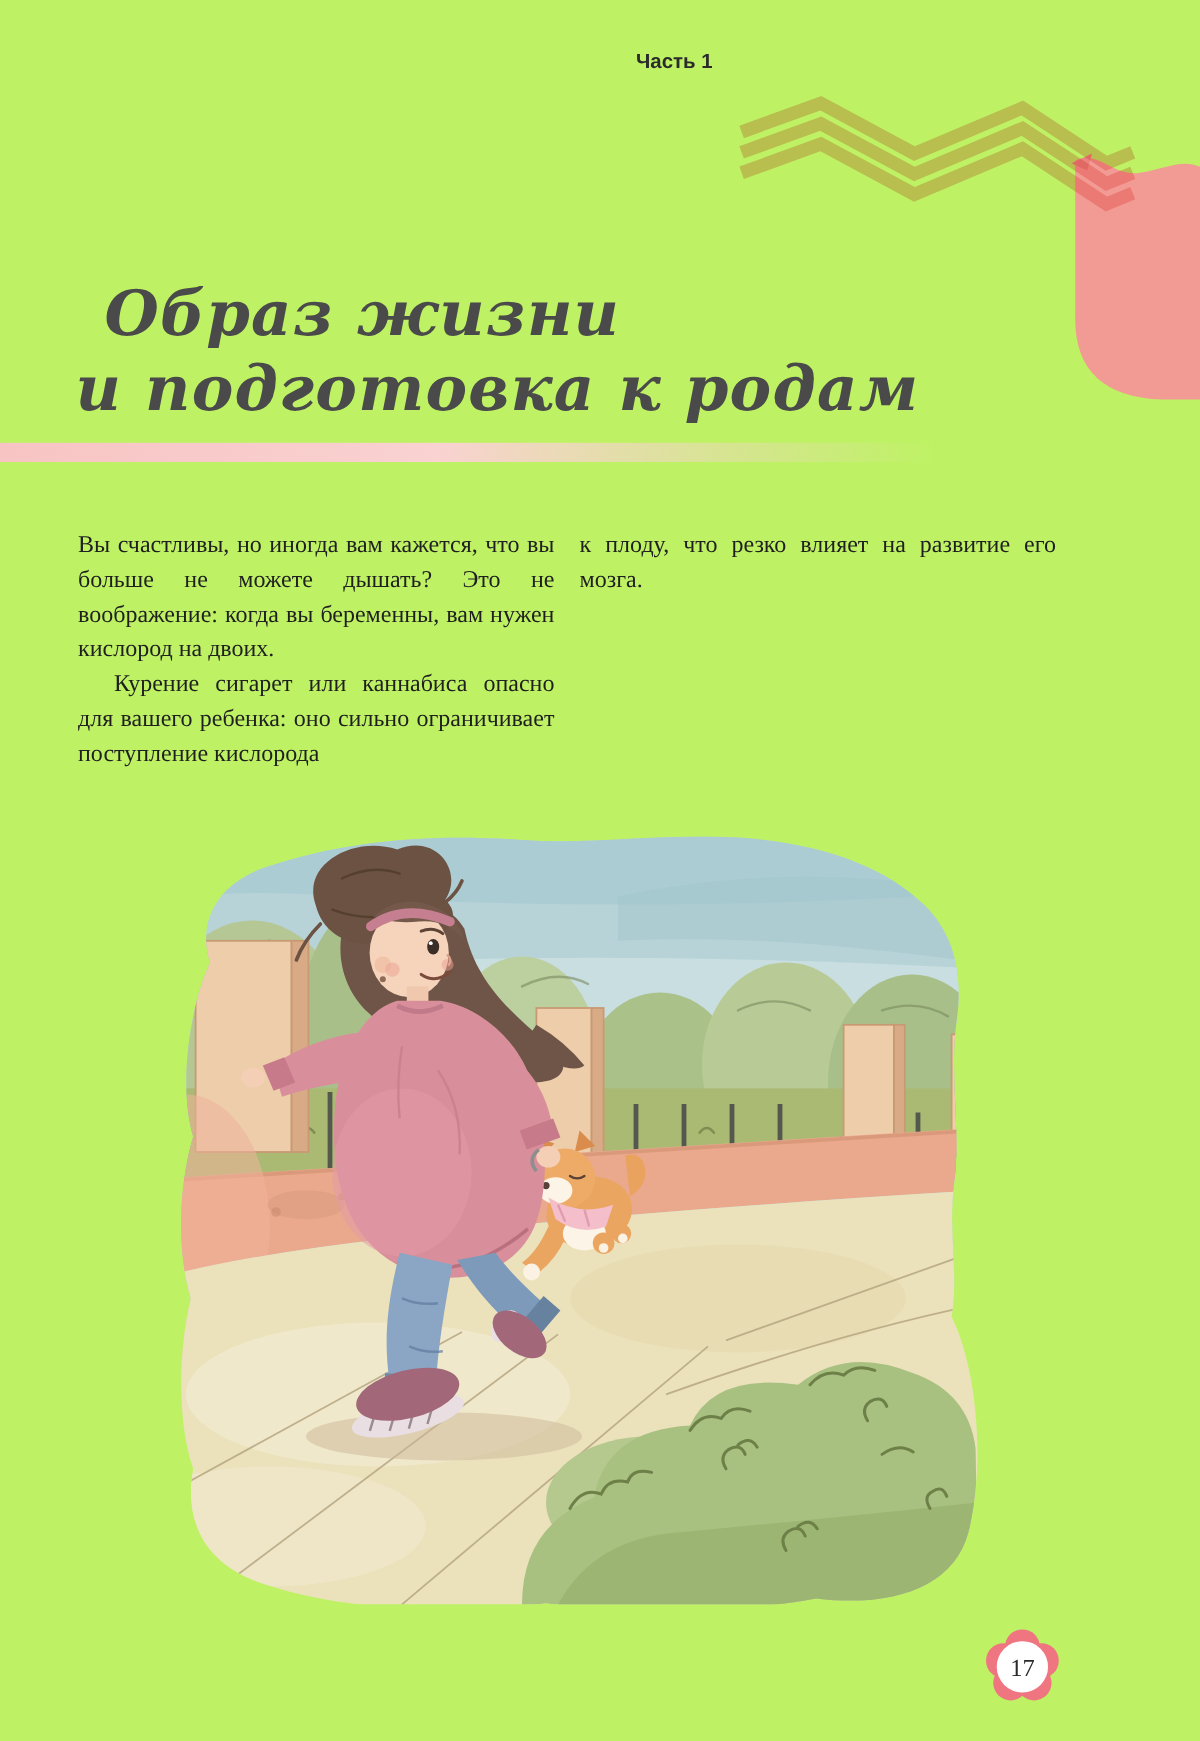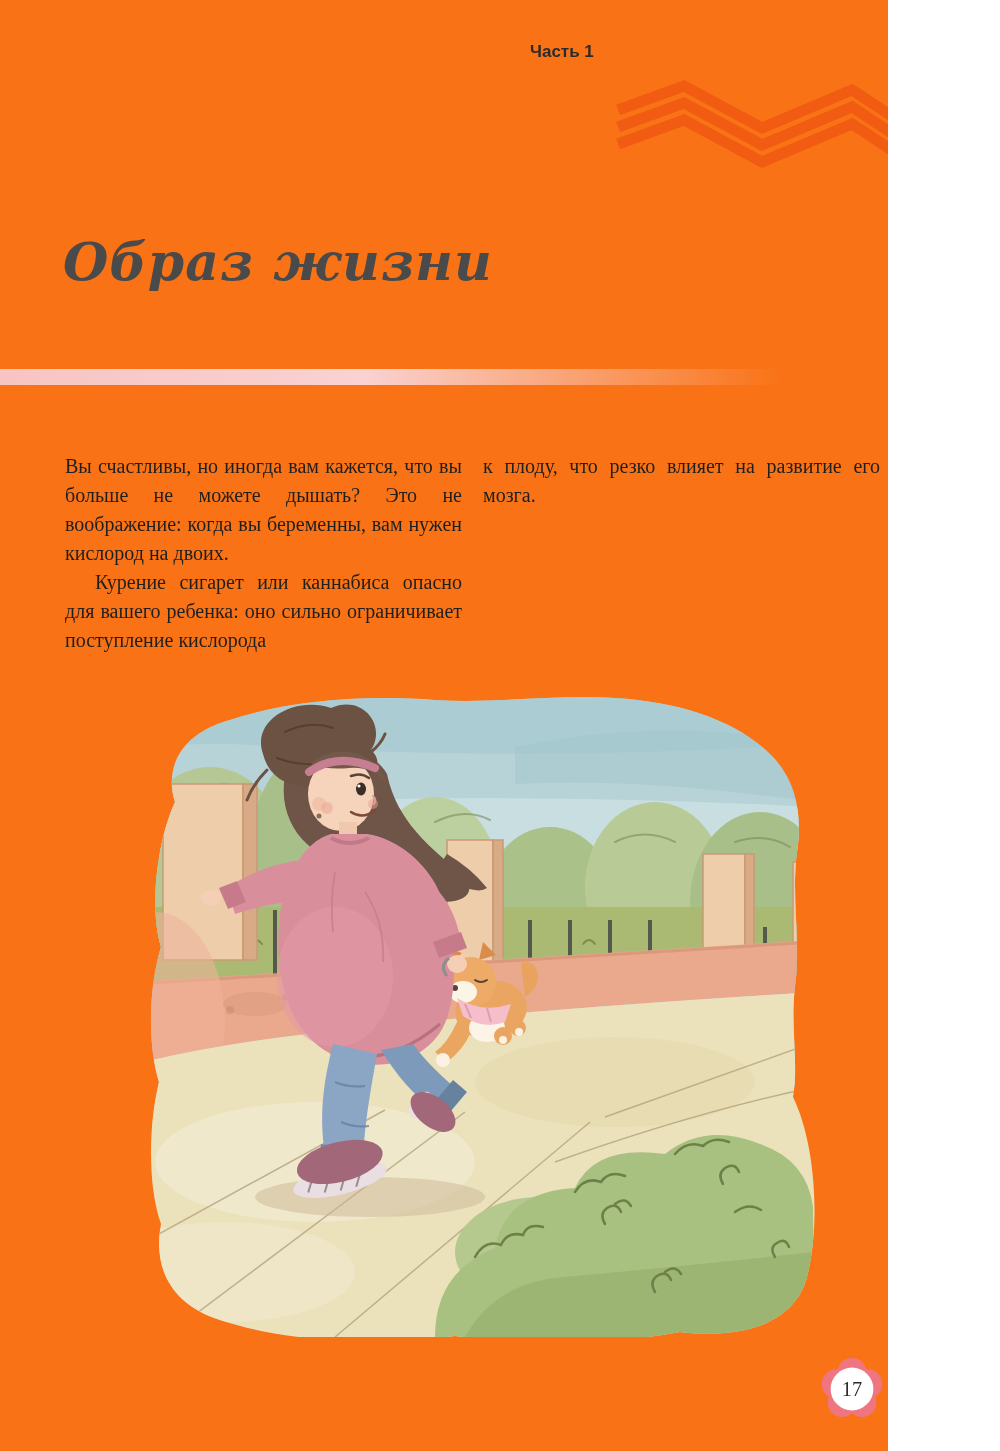--- a/index.html
+++ b/index.html
@@ -1,37 +1,37 @@
 <!DOCTYPE html>
 <html lang="ru" style="--accent: #f7c4c3; --zigzag: #f8c9c7; --bookmark: #f29a94; --flower: #ef7680; --title: #4a4a4a; --text: #1f1f1f;"><head>
 <meta charset="utf-8">
 <style>
   html,body{margin:0;padding:0;background:#ffffff;}
-  .page{position:relative;width:888px;height:1451px;background:#f97316;overflow:hidden;
+  .page{position:relative;width:1000px;height:1451px;background:#bef264;overflow:hidden;
         font-family:"Liberation Serif",serif;}
 
   
   .header{position:absolute;left:530px;top:42px;display:flex;align-items:baseline;gap:26px;}
   .part-label{font-family:"Liberation Sans",sans-serif;font-weight:bold;font-size:17px;color:#2b2b2b;}
   .part-title{font-family:"DejaVu Sans",sans-serif;font-weight:600;font-size:19px;
               letter-spacing:4px;color:#2e2e2e;}
 
   .zigzag{position:absolute;left:606px;top:80px;mix-blend-mode:multiply;}
   .bookmark{position:absolute;left:890px;top:124px;}
 
   
   .chapter-title{position:absolute;left:63px;top:230px;
                  font-family:"DejaVu Serif",serif;font-style:italic;font-weight:bold;
                  font-size:52px;line-height:63px;color:#4a4a4a;letter-spacing:1px;}
   .title-underline{position:absolute;left:0;top:369px;width:812px;height:16px;
                    background:linear-gradient(to right,var(--accent,#f7c4c3) 0%,#f9d2d1 45%,rgba(255,255,255,0) 96%);}
 
   
   .col{position:absolute;top:440px;width:397px;font-size:20px;line-height:29px;
-       color:#1f1f1f;text-align:justify;margin-top:12px;}
+       color:#1f1f1f;text-align:justify;}
   .col p{margin:0;}
   .col p.indent{text-indent:30px;}
   .col-left{left:65px;}
   .col-right{left:483px;}
 
   
   .illustration{position:absolute;left:135px;top:692px;}
 
   
   .page-flower{position:absolute;left:817px;top:1354px;width:70px;height:70px;}
@@ -53,21 +53,22 @@
 
   <svg class="zigzag" width="342" height="114" viewBox="0 0 342 114" aria-hidden="true">
     <g fill="none" stroke-width="11" style="stroke:var(--zigzag,#f8c9c7)">
       <polyline points="12,30 78,6 156,48 246,10 316,56 338,47"></polyline>
       <polyline points="12,47 78,23 156,65 246,27 316,73 338,64"></polyline>
       <polyline points="12,64 78,40 156,82 246,44 316,90 338,81"></polyline>
     </g>
   </svg>
 
   <h1 class="chapter-title" style="margin:0;font-weight:bold;">
-    <span style="display:block;">Образ жизни</span>
+    <span style="display:block;margin-left:24px;">Образ жизни</span>
+    <span style="display:block;">и подготовка к родам</span>
   </h1>
   <div class="title-underline"></div>
 
   <div class="col col-left">
     <p>Вы счастливы, но иногда вам кажется, что вы больше не можете дышать? Это не воображение: когда вы беременны, вам нужен кислород на двоих.</p>
     <p class="indent">Курение сигарет или каннабиса опасно для вашего ребенка: оно сильно ограничивает поступление кислорода</p>
   </div>
   <div class="col col-right">
     <p>к плоду, что резко влияет на развитие его мозга.</p>
   </div>

